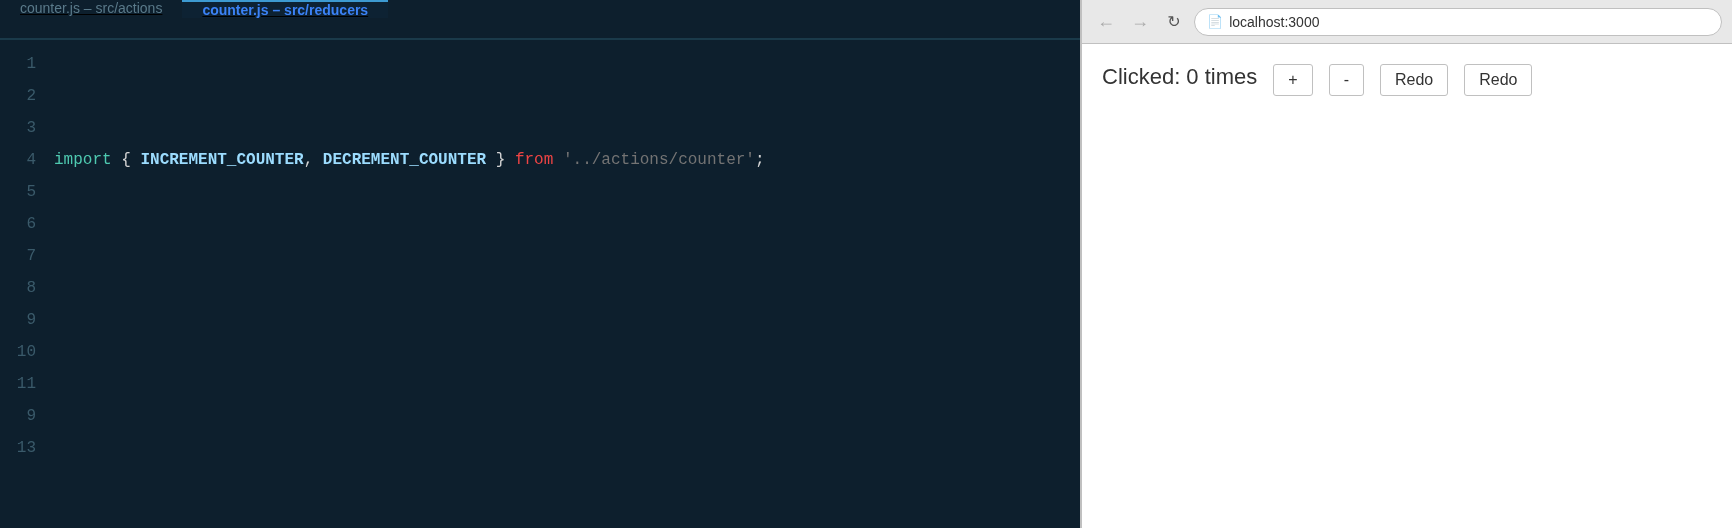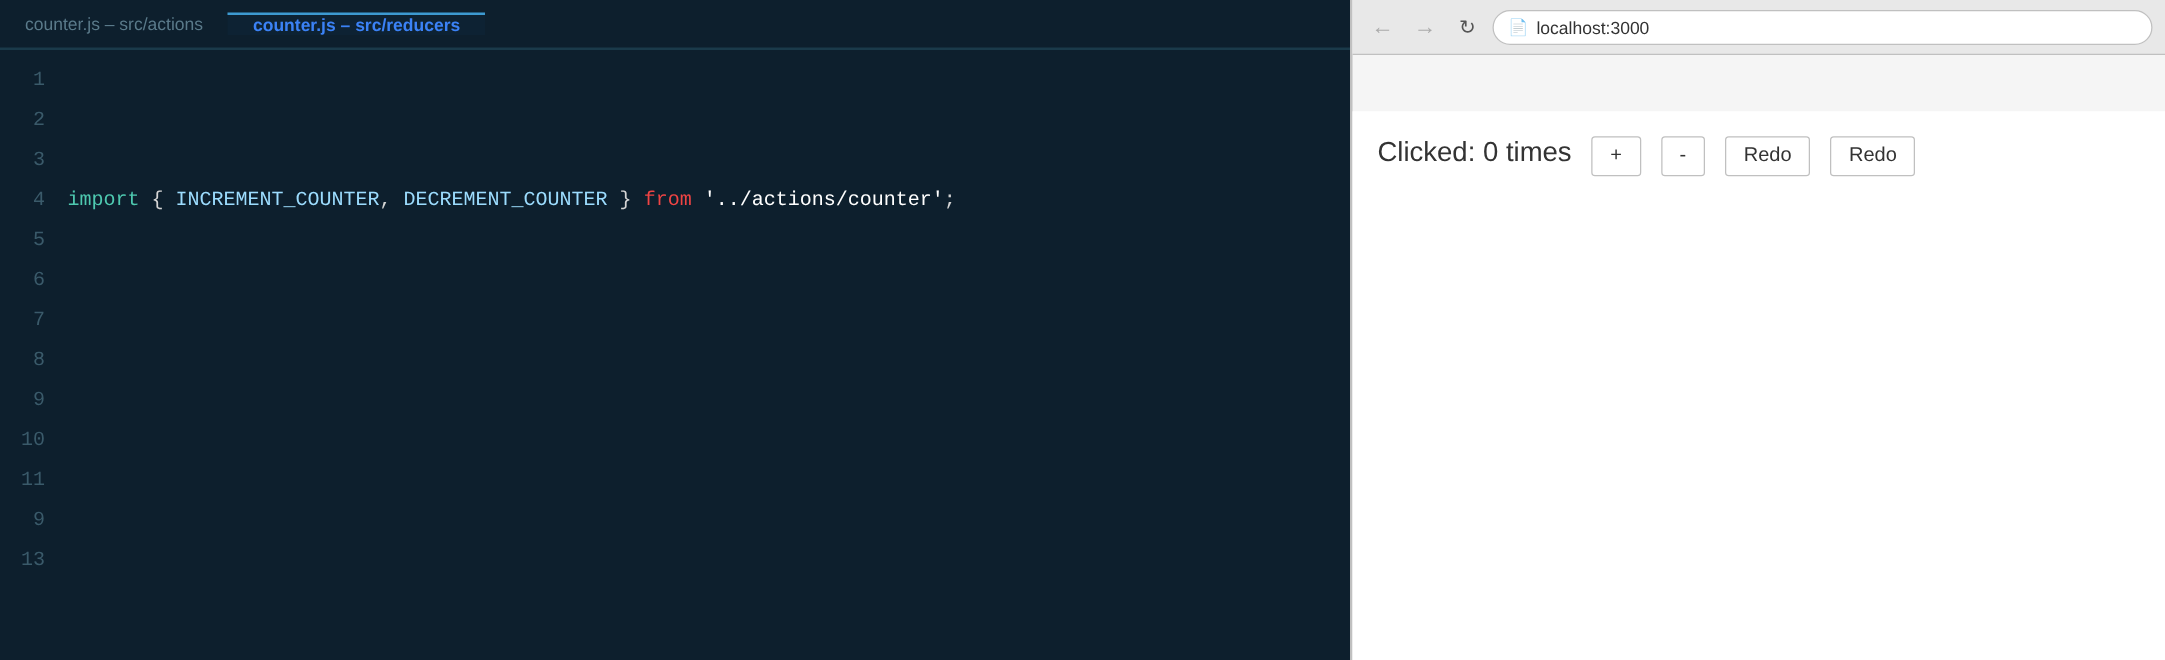--- a/index.html
+++ b/index.html
@@ -19,22 +19,23 @@
       display: flex;
       flex-direction: column;
       flex-shrink: 0;
     }
 
     
     .tab-bar {
       display: flex;
       background-color: #0d1f2d;
       height: 40px;
-      align-items: center;
+      align-items: flex-start;
       border-bottom: 2px solid #1a3a4a;
+      text-decoration: underline;
     }
 
     .tab {
       display: flex;
       align-items: center;
       padding: 0 20px;
       font-size: 14px;
       cursor: pointer;
       color: #6b8a9a;
       font-family: 'Segoe UI', Arial, sans-serif;
@@ -73,22 +74,22 @@
     .code-content {
       flex: 1;
       padding: 0 8px;
       font-size: 16px;
       line-height: 32px;
       white-space: pre;
     }
 
     
     .kw-import { color: #4ec9b0; }
-    .const-name { color: #9cdcfe; }
-    .string { color: #ffffff; }
+    .const-name { color: #9cdcfe; font-weight: bold; }
+    .string { color: #737373; }
     .plain { color: #d4d4d4; }
     .from-kw { color: #ef4444; }
 
     
     .browser-panel {
       flex: 1;
       background-color: #f5f5f5;
       display: flex;
       flex-direction: column;
       border-left: 2px solid #c0c0c0;
@@ -148,21 +149,20 @@
       font-size: 13px;
     }
 
     .browser-content {
       flex: 1;
       background: white;
       padding: 20px;
       display: flex;
       align-items: flex-start;
       gap: 16px;
-      margin-top: 45px;
     }
 
     .clicked-text {
       font-family: 'Segoe UI', Arial, sans-serif;
       font-size: 22px;
       color: #333;
       white-space: nowrap;
     }
 
     .counter-btn {

